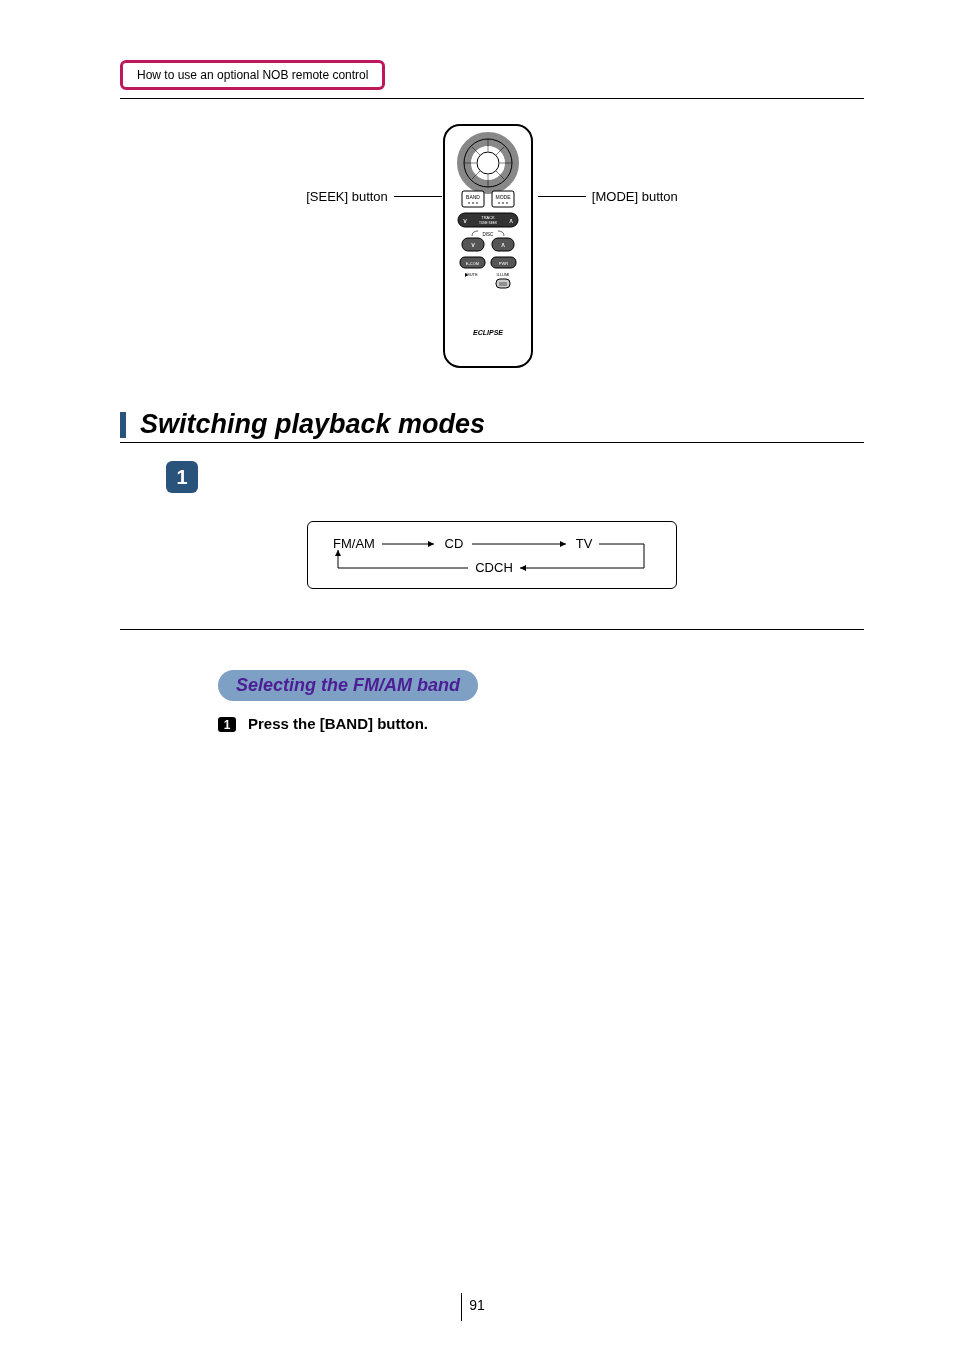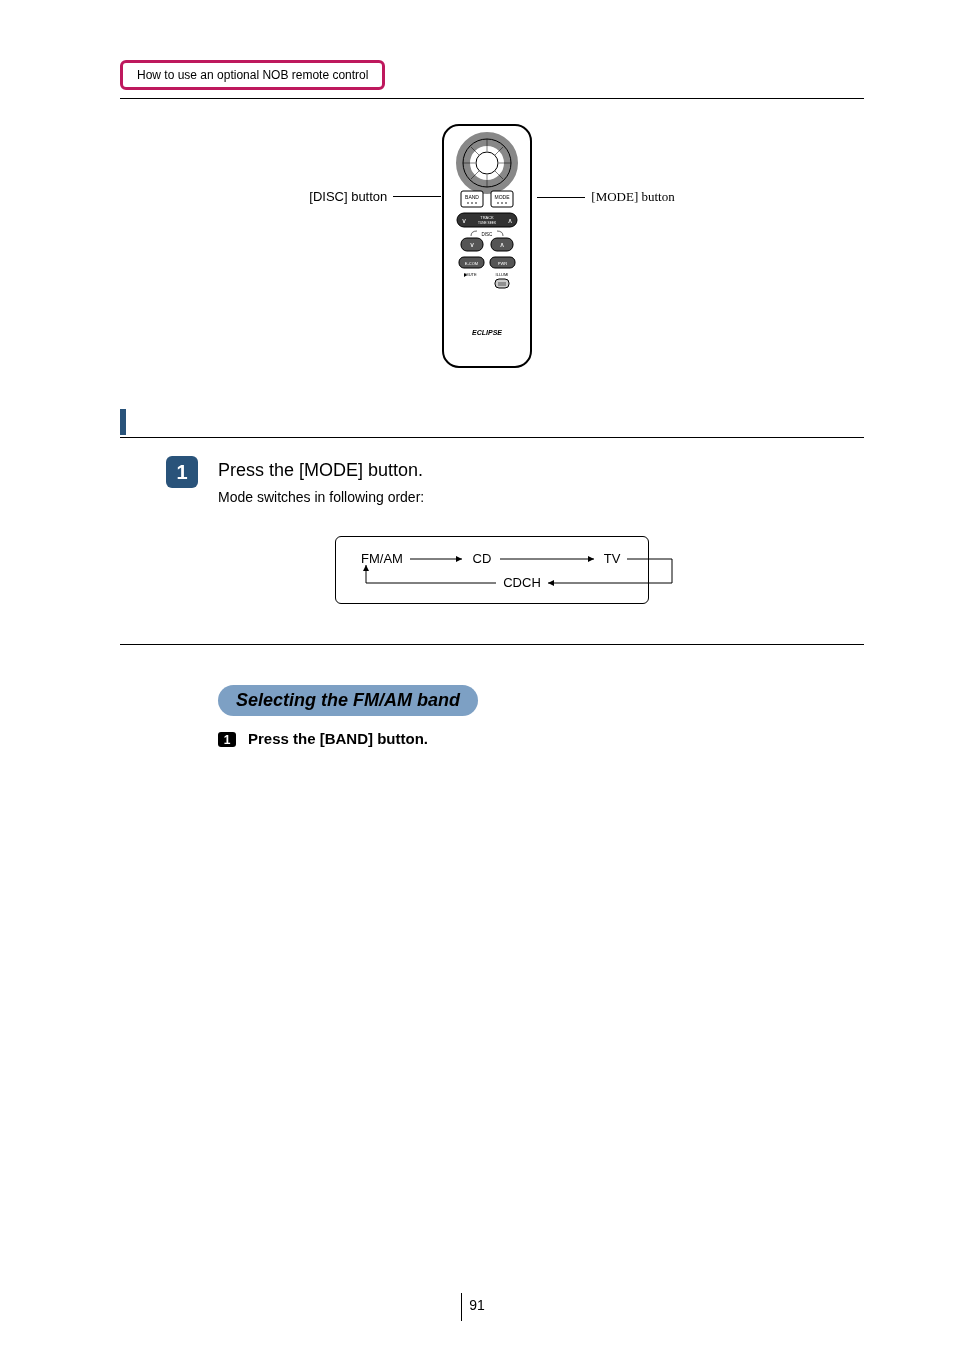--- a/index.html
+++ b/index.html
@@ -35,21 +35,21 @@
     gap: 0;
     margin-bottom: 36px;
   }
   .diagram-label-left, .diagram-label-right {
     font-size: 13px;
     display: flex;
     align-items: center;
     margin-top: 66px;
   }
   .diagram-label-left { margin-right: 0; }
-  .diagram-label-right { margin-left: 4px; font-family: Liberation Serif, serif; }
+  .diagram-label-right { margin-left: 4px; }
   .leader-left {
     display: inline-block;
     width: 48px;
     height: 1px;
     background: #000;
     margin-left: 6px;
   }
   .leader-right {
     display: inline-block;
     width: 48px;
@@ -105,33 +105,33 @@
   .step-text {
     font-size: 18px;
     padding-top: 4px;
   }
   .step-sub {
     font-size: 14px;
     margin-top: 6px;
     line-height: 1.5;
   }
   .flow-box {
-    width: 314px;
+    width: 370px;
     border: 1px solid #000;
     border-radius: 6px;
     margin: 0 auto 40px auto;
     padding: 10px 16px;
     font-size: 14px;
     position: relative;
   }
   .flow-box svg { display: block; }
   .pill {
     display: inline-block;
     background: #7da0c4;
-    color: #000000;
+    color: #4c1d95;
     font-weight: bold;
     font-style: italic;
     font-size: 18px;
     padding: 5px 18px;
     border-radius: 999px;
     margin-left: 98px;
     margin-bottom: 14px;
   }
   .sub-step-row {
     display: flex;
@@ -188,21 +188,21 @@
 <body>
 
 <div class="page">
 
   <div class="breadcrumb-box">How to use an optional NOB remote control</div>
   <hr class="top-rule">
 
   
   <div class="diagram-area">
     <div class="diagram-label-left">
-      <span>[DISC] button</span>
+      <span>[SEEK] button</span>
       <span class="leader-left"></span>
     </div>
 
     <div class="remote-svg-wrap">
       <svg viewBox="0 0 92 246" width="92" height="246">
 
         <rect x="2" y="2" width="88" height="242" rx="16" ry="16" fill="#fff" stroke="#000" stroke-width="2"></rect>
 
         <circle cx="46" cy="40" r="24" fill="none" stroke="#888" stroke-width="14"></circle>
         <circle cx="46" cy="40" r="24" fill="none" stroke="#000" stroke-width="1"></circle>
@@ -264,29 +264,26 @@
 
     <div class="diagram-label-right">
       <span class="leader-right"></span>
       <span>[MODE] button</span>
     </div>
   </div>
 
   
   <div class="section-heading">
     <div class="bar"></div>
+    <div class="title">Switching playback modes</div>
   </div>
   <hr class="section-rule">
 
   <div class="step-row">
     <div class="step-badge">1</div>
-    <div>
-      <div class="step-text">Press the [MODE] button.</div>
-      <div class="step-sub">Mode switches in following order:</div>
-    </div>
   </div>
 
   <div class="flow-box">
     <svg viewBox="0 0 340 46" width="340" height="46">
 
       <text x="30" y="16" font-size="13" text-anchor="middle">FM/AM</text>
       <line x1="58" y1="12" x2="110" y2="12" stroke="#000" stroke-width="1"></line>
       <polygon points="110,12 104,9 104,15" fill="#000"></polygon>
       <text x="130" y="16" font-size="13" text-anchor="middle">CD</text>
       <line x1="148" y1="12" x2="242" y2="12" stroke="#000" stroke-width="1"></line>

